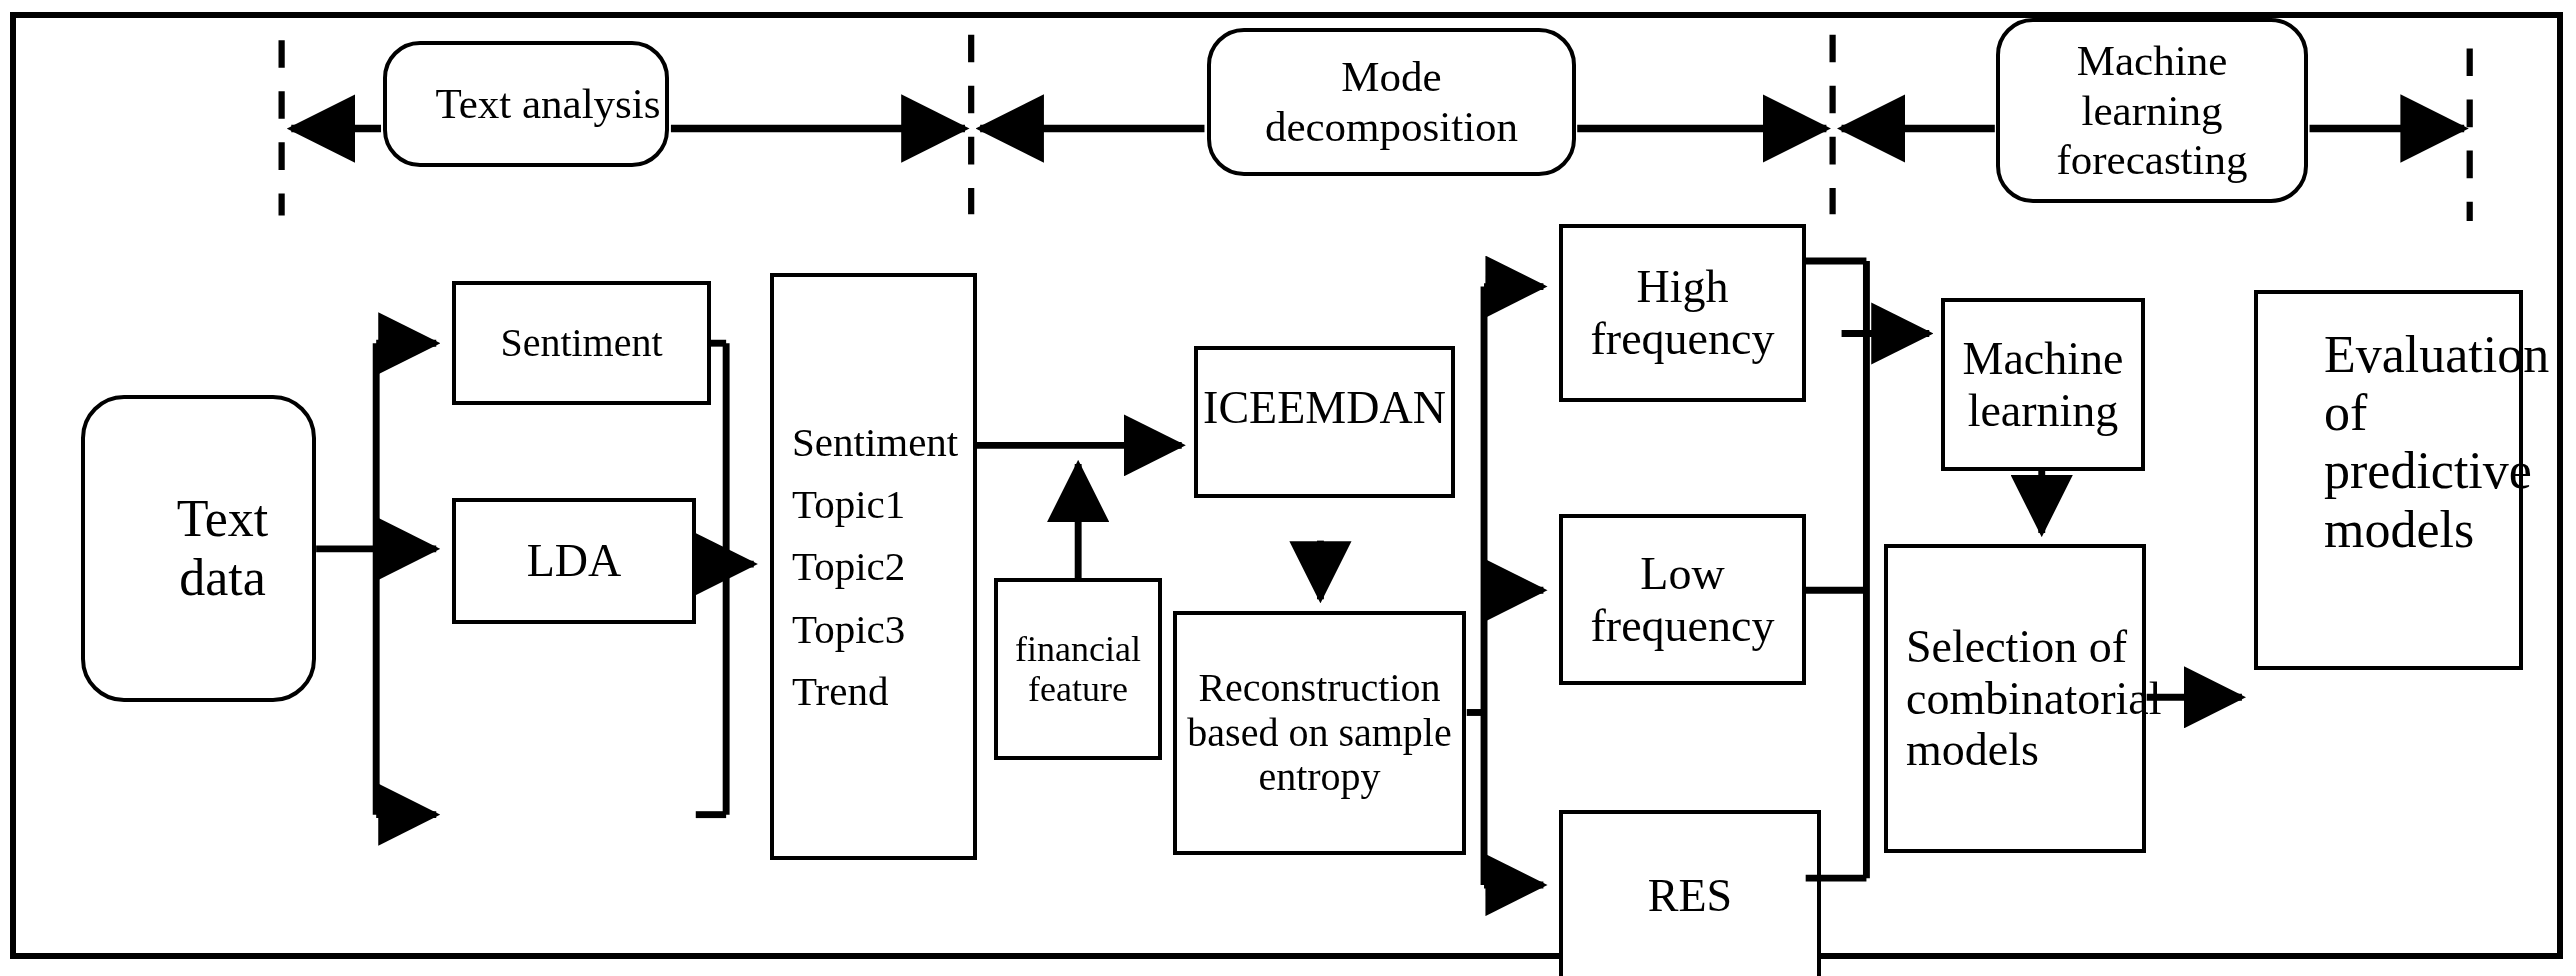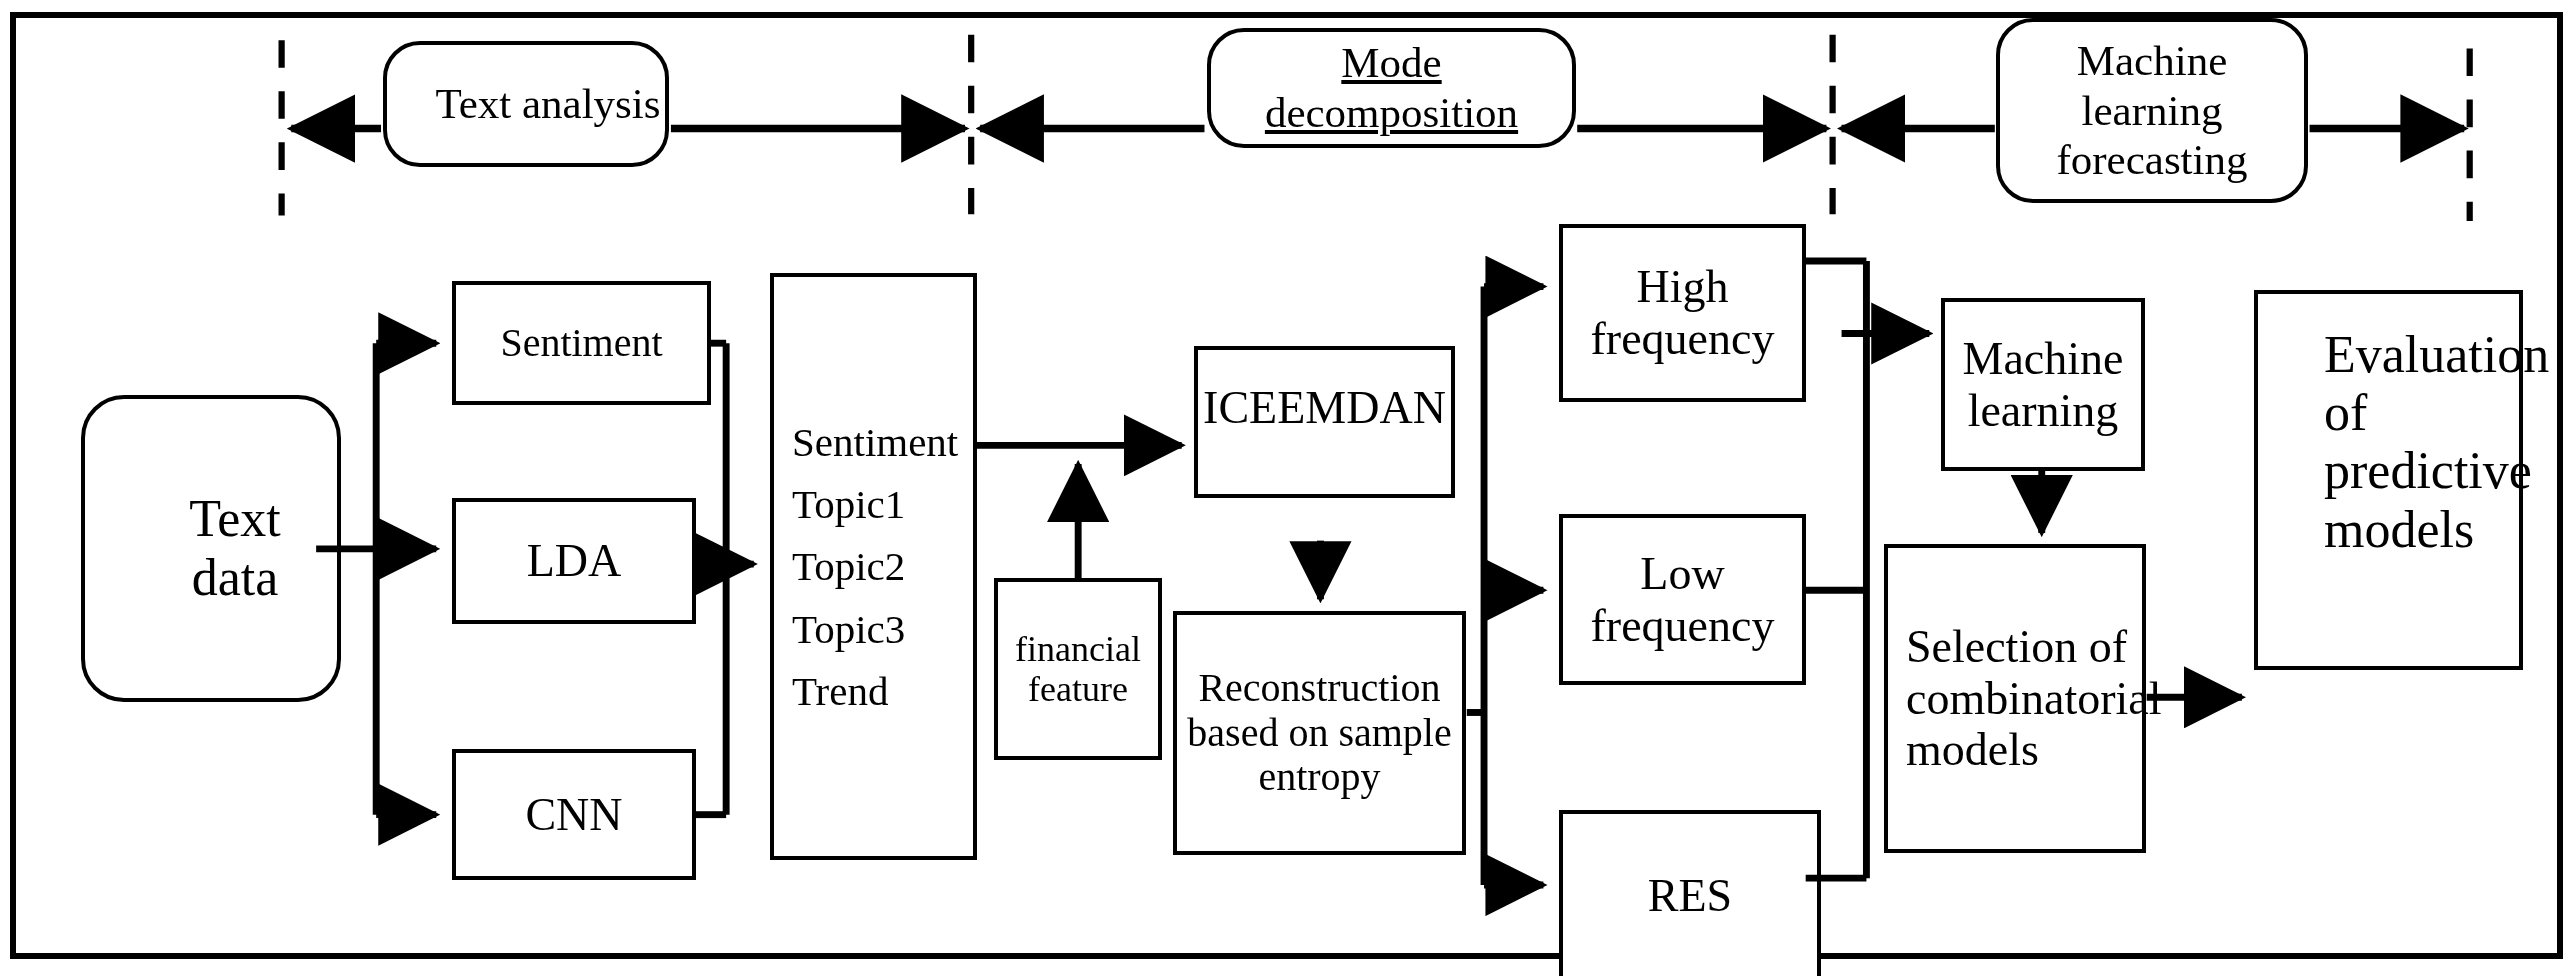--- a/index.html
+++ b/index.html
@@ -29,47 +29,44 @@
 </head>
 <body>
 
 <div id="stage">
   <div id="frame"></div>
 
   <div class="node rounded phase" style="left:383px;top:41px;width:286px;height:126px;padding-left:44px;">
     <span class="t">Text analysis</span>
   </div>
 
-  <div class="node rounded phase two" style="left:1207px;top:28px;width:369px;height:120px;text-decoration:underline;">
+  <div class="node rounded phase two" style="left:1207px;top:28px;width:369px;height:148px;">
     <span class="t">Mode
 decomposition</span>
   </div>
 
   <div class="node rounded phase two" style="left:1996px;top:18px;width:312px;height:185px;">
     <span class="t">Machine
 learning
 forecasting</span>
   </div>
 
-  <div class="node rounded lbl-xl" style="left:81px;top:395px;width:260px;height:307px;border-radius:43px;">
+  <div class="node rounded lbl-xl" style="left:81px;top:395px;width:235px;height:307px;border-radius:43px;">
     <span class="t">Text
 data</span>
   </div>
 
   <div class="node lbl-md" style="left:452px;top:281px;width:259px;height:124px;">
     <span class="t">Sentiment</span>
   </div>
 
   <div class="node lbl-lg" style="left:452px;top:498px;width:244px;height:126px;">
     <span class="t">LDA</span>
   </div>
 
-  <div class="node lbl-lg" style="left:452px;top:749px;width:244px;height:131px;">
-    <span class="t">CNN</span>
-  </div>
 
   <div class="node featlist leftal" style="left:770px;top:273px;width:207px;height:587px;">
     <span class="t">Sentiment
 Topic1
 Topic2
 Topic3
 Trend</span>
   </div>
 
   <div class="node lbl-sm" style="left:994px;top:578px;width:168px;height:182px;">

